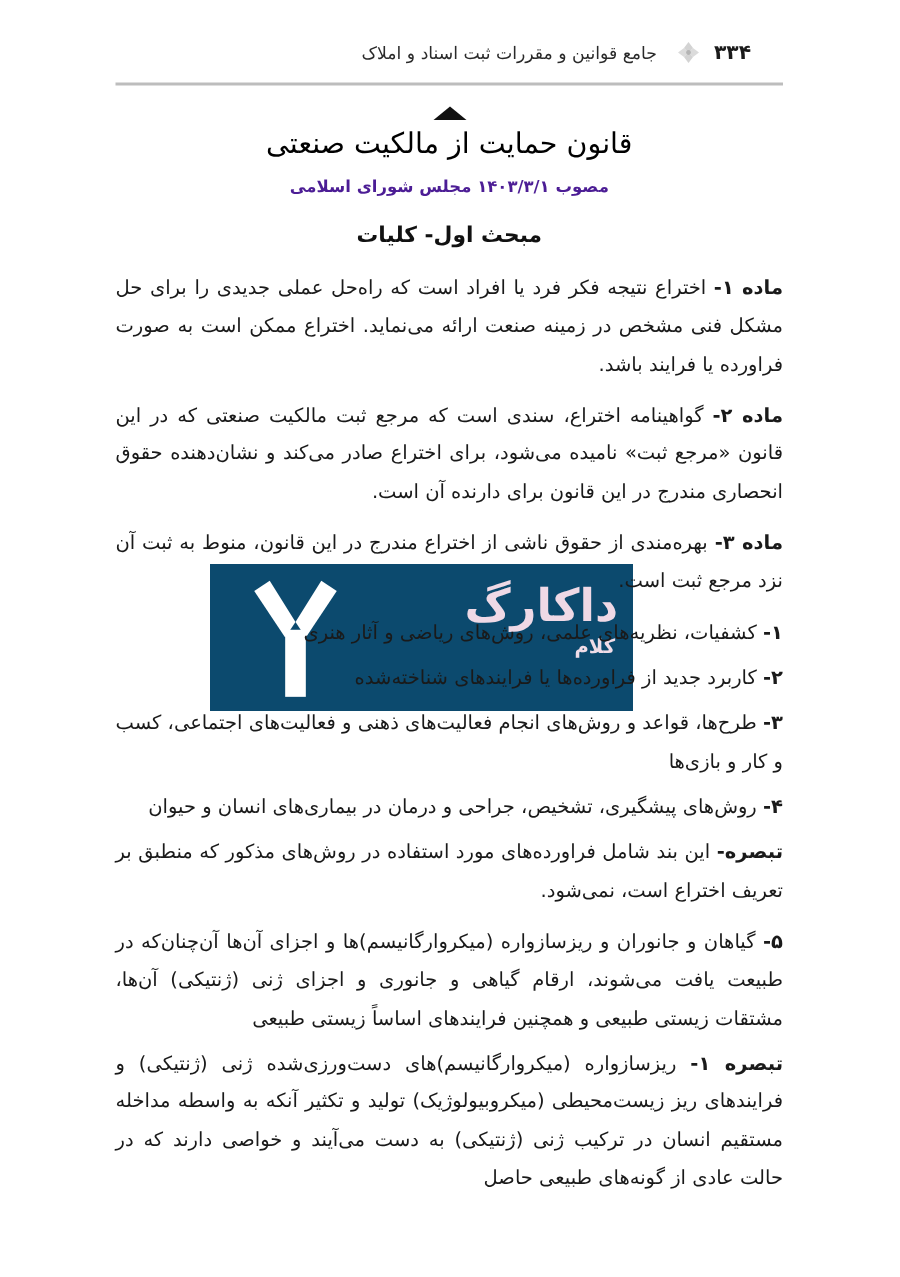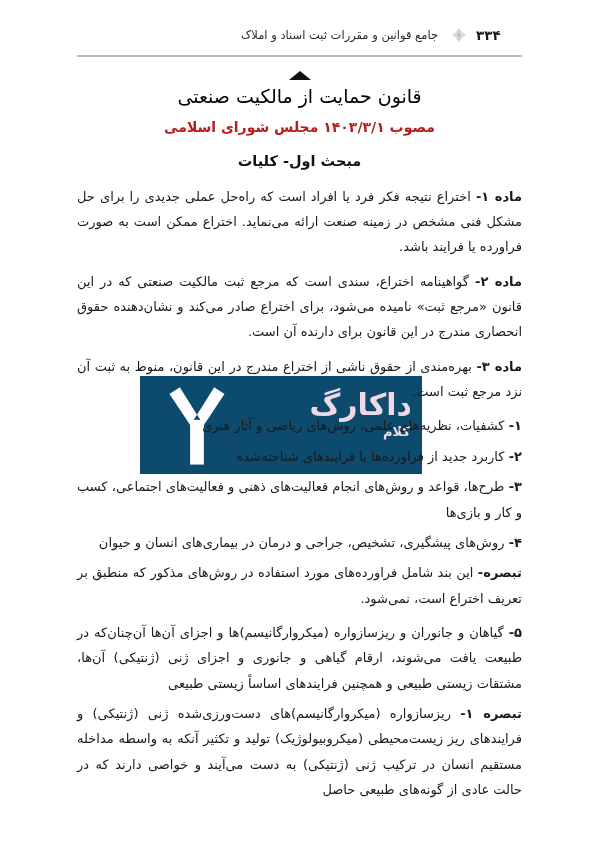--- a/index.html
+++ b/index.html
@@ -134,23 +134,23 @@
   .doc-title {
     text-align: center;
     font-size: 19px;
     font-weight: 400;
     color: #000000;
     margin: 0 0 9px 0;
     line-height: 1.3;
   }
   .doc-subtitle {
     text-align: center;
-    font-size: 14px;
-    font-weight: 700;
-    color: #b91c1c;
+    font-size: 11px;
+    font-weight: 700;
+    color: #4c1d95;
     margin: 0 0 16px 0;
     line-height: 1.3;
   }
   .section-heading {
     text-align: center;
     font-size: 14.5px;
     font-weight: 700;
     color: #111111;
     margin: 0 0 12px 0;
     line-height: 1.3;

